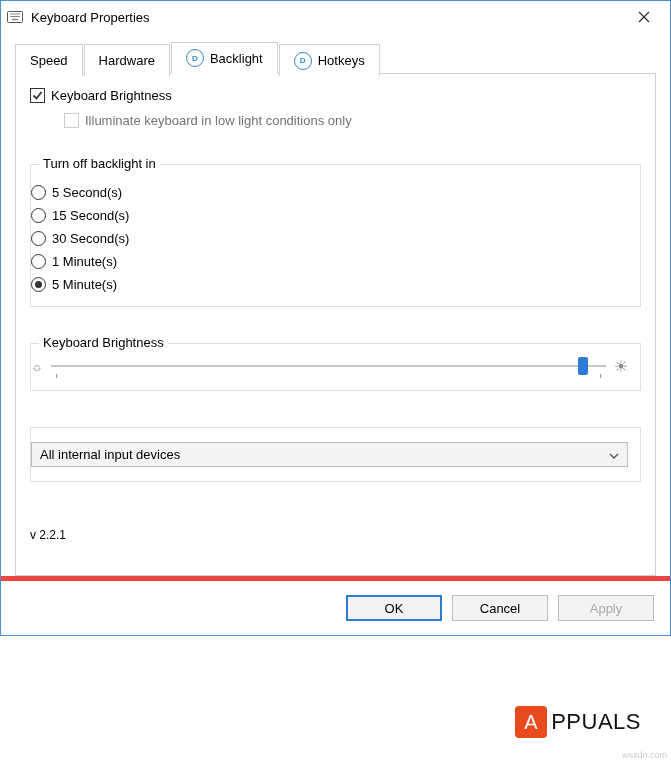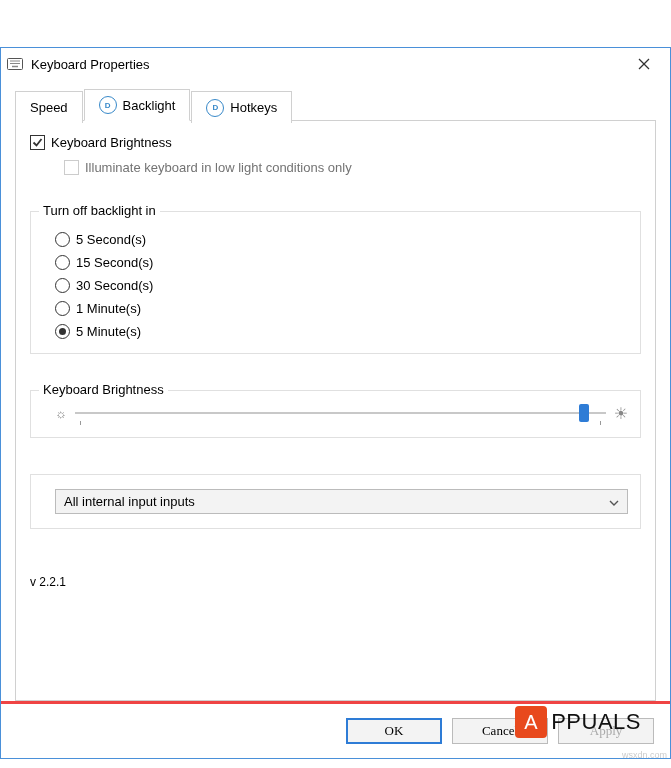--- a/index.html
+++ b/index.html
@@ -6,26 +6,25 @@
     body {
       font-family: "Segoe UI", Tahoma, sans-serif;
       font-size: 13px;
       background: #fff;
       width: 671px;
       height: 768px;
       color: #000;
     }
     .window {
       width: 671px;
-      height: 712px;
+      height: 636px;
       border: 1px solid #4a90d9;
       display: flex;
       flex-direction: column;
       background: #fff;
-      margin-top: 47px;
     }
     .titlebar {
       height: 32px;
       display: flex;
       align-items: center;
       padding: 0 6px;
       background: #fff;
     }
     .titlebar-icon {
       width: 16px;
@@ -117,21 +116,21 @@
     .checkbox.disabled {
       border-color: #ccc;
       cursor: default;
     }
     .checkbox.checked svg { display: block; }
     .checkbox svg { display: none; }
     .disabled-text { color: #737373; }
     .indent { margin-left: 34px; }
     .groupbox {
       border: 1px solid #e0e0e0;
-      padding: 12px 12px 14px 24px;
+      padding: 12px 12px 14px 0;
       position: relative;
     }
     .group-legend {
       position: absolute;
       top: -9px;
       left: 8px;
       background: #fff;
       padding: 0 4px;
     }
     .radio-row {
@@ -215,26 +214,25 @@
       justify-content: space-between;
       align-items: center;
       cursor: pointer;
     }
     .version {
       margin-top: 10px;
       margin-bottom: 6px;
       font-size: 12px;
     }
     .button-bar {
-      border-top: 3px solid #ef4444;
+      border-top: 5px solid #ef4444;
       padding: 14px 16px;
       display: flex;
       justify-content: flex-end;
       gap: 10px;
-      font-family: Liberation Serif, serif;
     }
     .button {
       min-width: 96px;
       height: 26px;
       border: 1px solid #bbb;
       background: #f3f3f3;
       display: inline-flex;
       align-items: center;
       justify-content: center;
       cursor: pointer;
@@ -298,20 +296,23 @@
           <line x1="11" y1="1" x2="1" y2="11" stroke="#333" stroke-width="1.2"></line>
         </svg>
     </div>
   </div>
 
   <div class="content">
     <div class="tabs">
       <div class="tab inactive">
           <span>Speed</span>
         </div>
+      <div class="tab inactive">
+          <span>Hardware</span>
+        </div>
       <div class="tab active">
         <span class="tab-icon">D</span>
         <span>Backlight</span>
       </div>
       <div class="tab inactive">
         <span class="tab-icon">D</span>
         <span>Hotkeys</span>
       </div>
     </div>
 
@@ -367,21 +368,21 @@
             <div class="slider-tick" style="left:99%;"></div>
             <div class="slider-thumb" style="left:96%;"></div>
           </div>
           <span class="brightness-icon big">☀</span>
         </div>
       </div>
 
       <div class="groupbox resume-group">
         <div class="select-wrap">
           <div class="select">
-            <span>All internal input inputs</span>
+            <span>All internal input devices</span>
             <span>
               <svg width="10" height="6" viewBox="0 0 10 6">
                   <polyline points="1,1 5,5 9,1" fill="none" stroke="#555" stroke-width="1.4"></polyline>
                 </svg>
             </span>
           </div>
         </div>
       </div>
 
       <div class="version">v 2.2.1</div>

